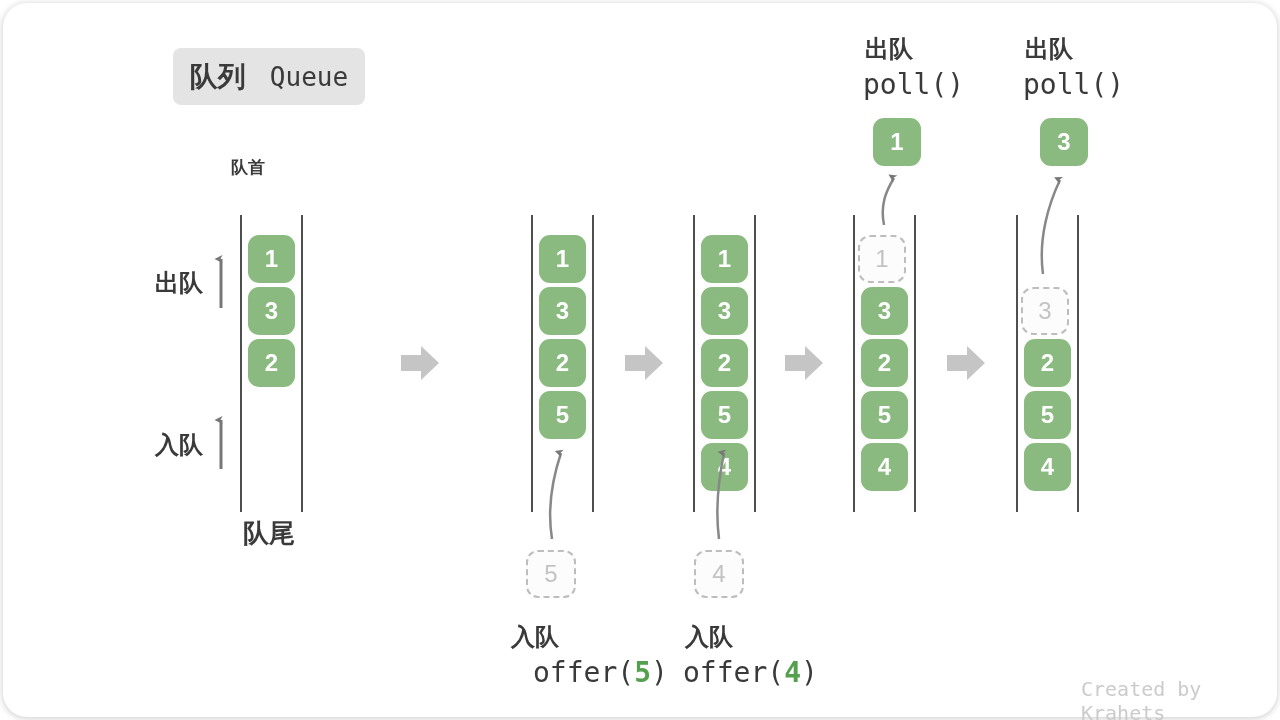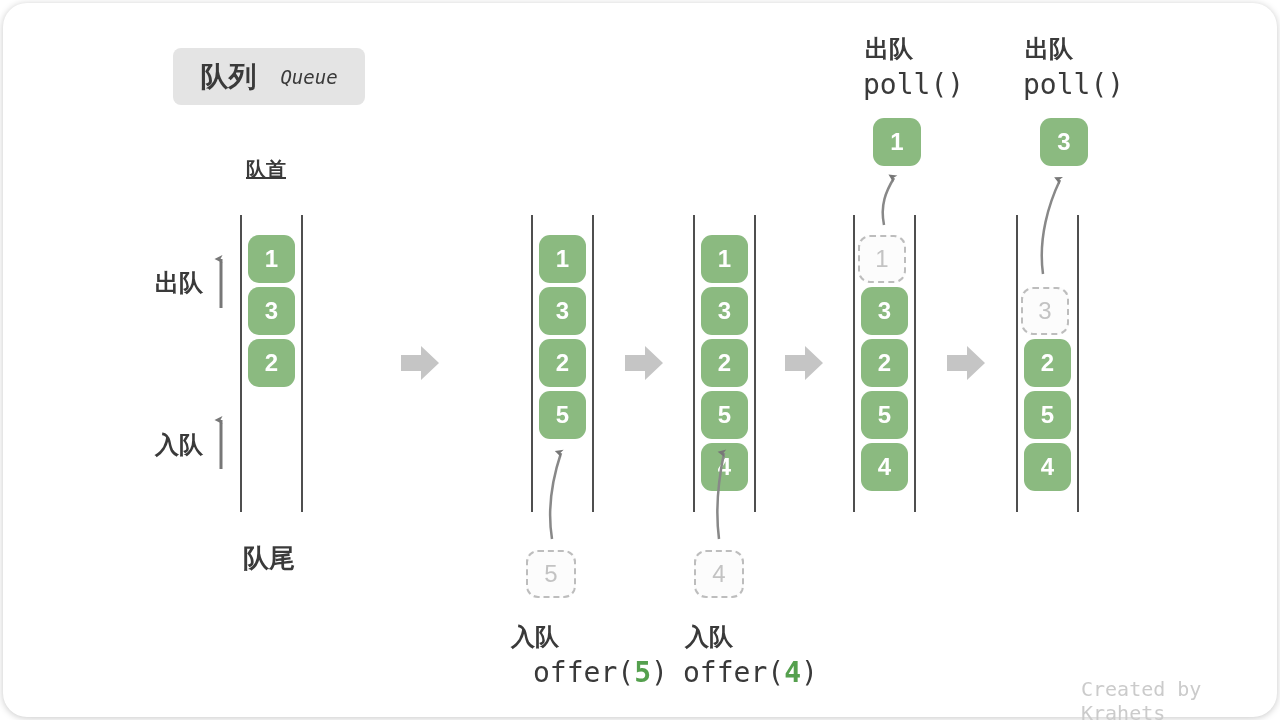--- a/index.html
+++ b/index.html
@@ -10,21 +10,21 @@
   *{margin:0;padding:0;box-sizing:border-box;}
   html,body{width:1280px;height:720px;background:#fff;overflow:hidden;
     font-family:"Liberation Sans","DejaVu Sans",sans-serif;}
   .card{position:absolute;left:3px;top:3px;width:1274px;height:714px;
     background:#fff;border-radius:24px;box-shadow:0 1px 7px rgba(0,0,0,0.22);}
 
   .title-badge{position:absolute;left:170px;top:45px;width:192px;height:57px;
     background:var(--badge-bg);border-radius:8px;display:flex;align-items:center;
     justify-content:center;gap:24px;}
   .title-zh{font-size:28px;font-weight:bold;color:var(--ink);}
-  .title-en{font-size:19px;font-family:"DejaVu Sans Mono","Liberation Mono",monospace;color:var(--ink);font-style:italic;}
+  .title-en{font-size:26px;font-family:"DejaVu Sans Mono","Liberation Mono",monospace;color:var(--ink);}
 
   .zh-label{position:absolute;font-size:24px;font-weight:bold;color:var(--ink);white-space:nowrap;}
   .mono-label{position:absolute;font-size:28px;color:var(--ink);white-space:nowrap;
     font-family:"DejaVu Sans Mono","Liberation Mono",monospace;}
   .mono-label .arg{color:var(--op-green);font-weight:bold;}
 
   .wall{position:absolute;width:2px;top:212px;height:297px;background:var(--line);}
 
   .qbox{position:absolute;width:47px;height:48px;background:var(--green);
     border-radius:11px;display:flex;align-items:center;justify-content:center;
@@ -41,22 +41,22 @@
 </head>
 <body>
 
 <div class="card">
 
   <div class="title-badge">
     <span class="title-zh">队列</span>
     <span class="title-en">Queue</span>
   </div>
 
-  <div class="zh-label" style="left:243px;top:153px;font-size:20px;text-decoration:underline;">队首</div>
-  <div class="zh-label" style="left:240px;top:538px;font-size:26px;">队尾</div>
+  <div class="zh-label" style="left:228px;top:153px;font-size:17px;">队首</div>
+  <div class="zh-label" style="left:240px;top:513px;font-size:26px;">队尾</div>
   <div class="zh-label" style="left:152px;top:264px;">出队</div>
   <div class="zh-label" style="left:152px;top:426px;">入队</div>
 
   <div class="wall" style="left:237px"></div>
   <div class="wall" style="left:298px"></div>
   <div class="wall" style="left:528px"></div>
   <div class="wall" style="left:589px"></div>
   <div class="wall" style="left:690px"></div>
   <div class="wall" style="left:751px"></div>
   <div class="wall" style="left:850px"></div>

